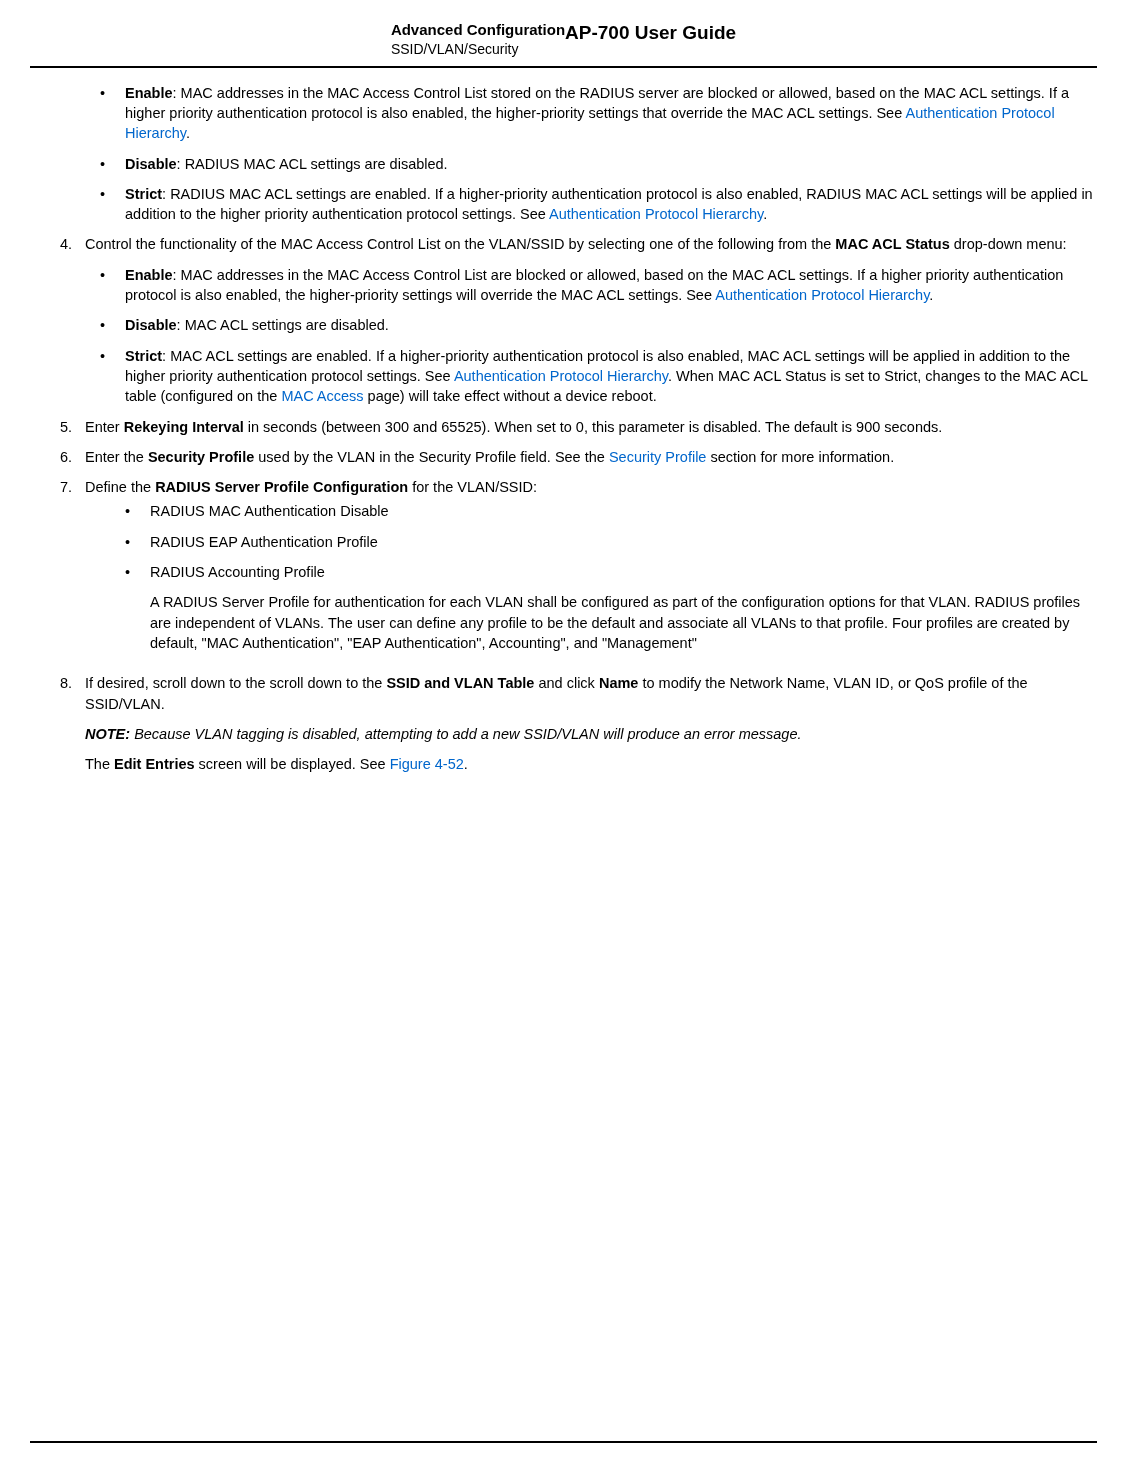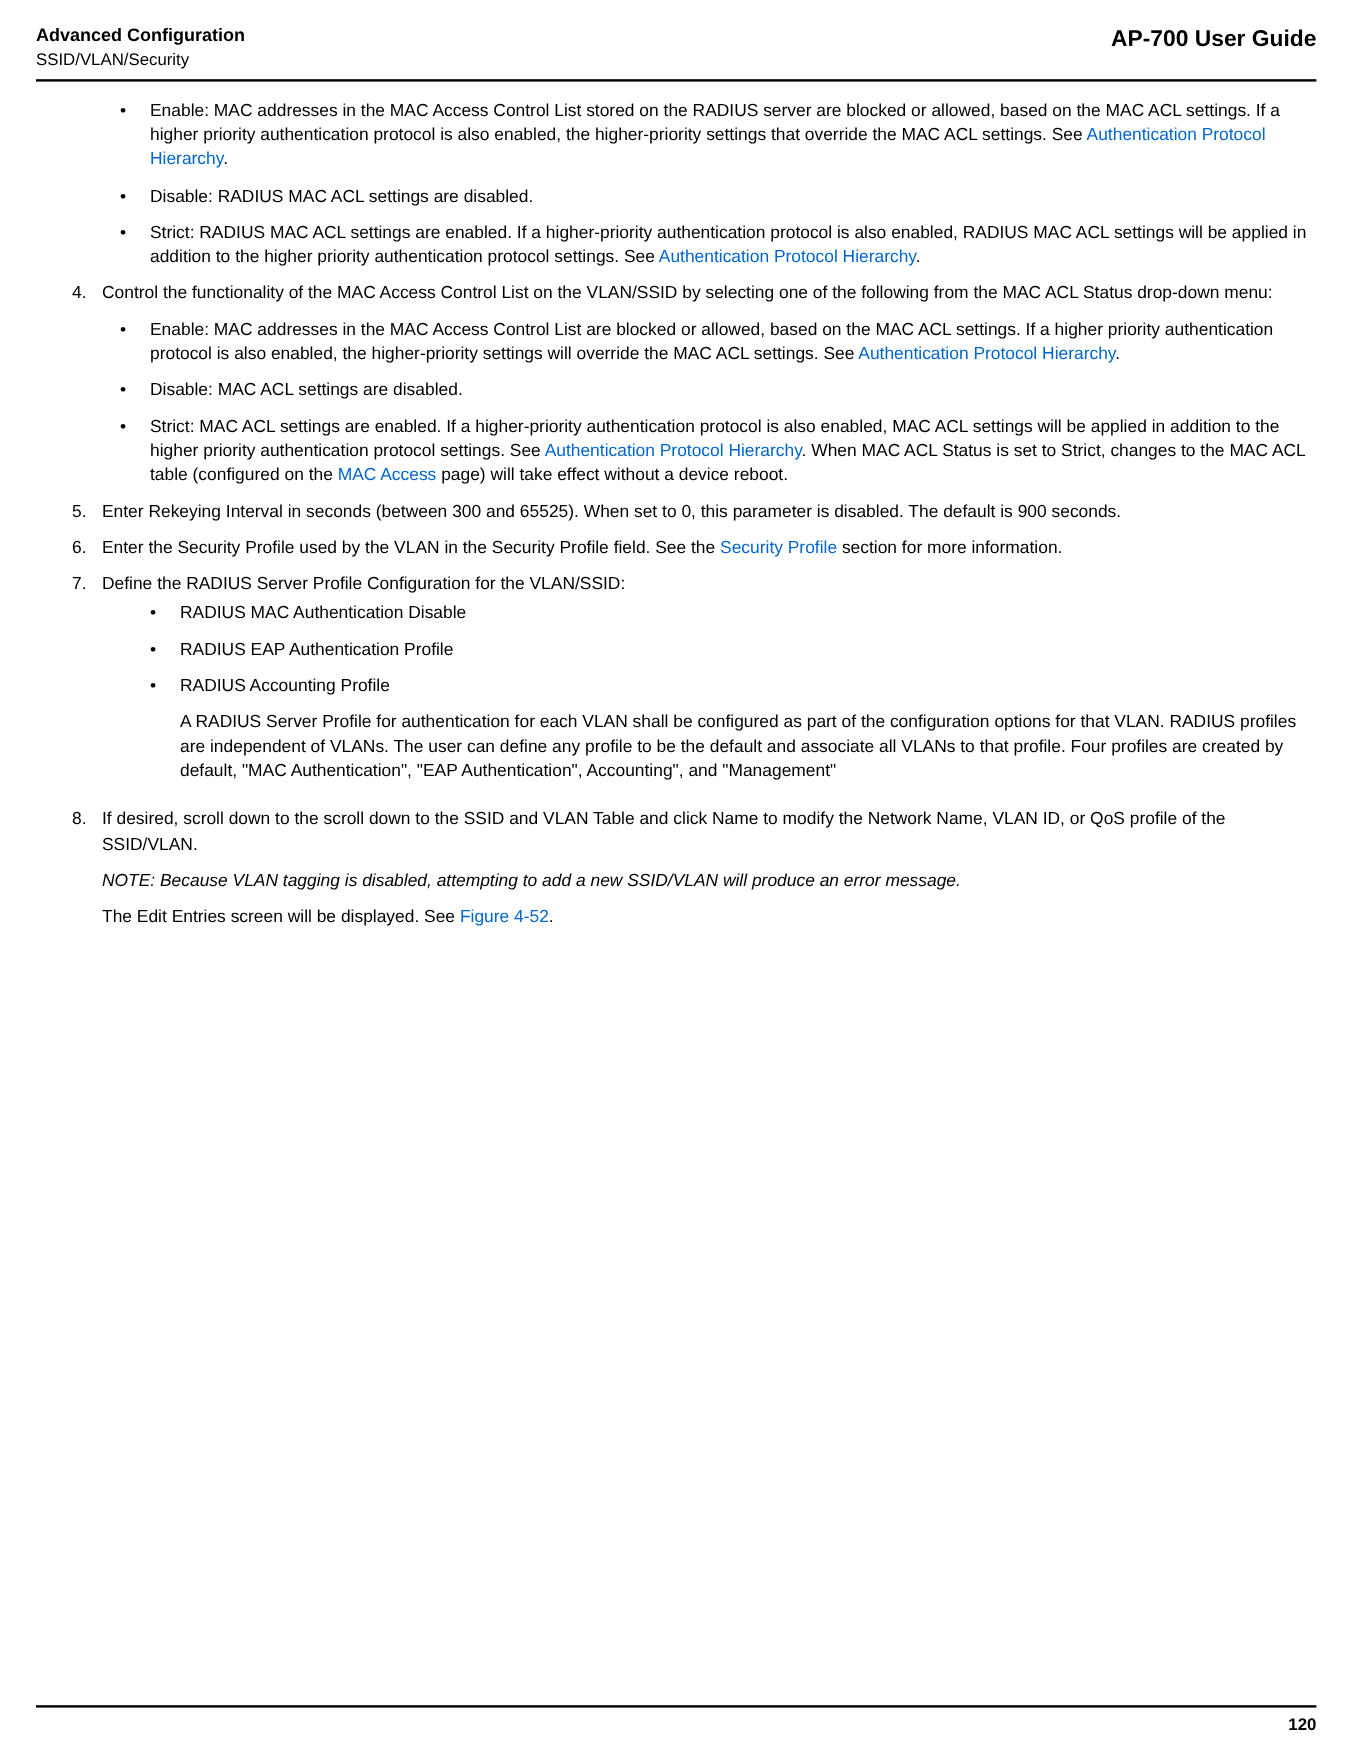--- a/index.html
+++ b/index.html
@@ -6,21 +6,21 @@
       font-family: Arial, Helvetica, sans-serif;
       margin: 0;
       padding: 20px 30px;
       color: #000;
       font-size: 14.5px;
       line-height: 1.4;
       width: 1067px;
     }
     .header {
       display: flex;
-      justify-content: space-between;
+      justify-content: center;
       align-items: flex-start;
       padding-bottom: 8px;
     }
     .header-left {
       font-weight: bold;
       font-size: 15px;
       line-height: 1.3;
     }
     .header-left-sub {
       font-weight: normal;
@@ -62,21 +62,21 @@
       margin: 4px 0 10px 40px;
     }
     .sub-bullet-marker {
       width: 25px;
       flex-shrink: 0;
     }
     .sub-bullet-content {
       flex: 1;
     }
     .bold {
-      font-weight: normal;
+      font-weight: bold;
     }
     .italic {
       font-style: italic;
       text-align: right;
     }
     .link {
       color: #0066cc;
     }
     .note-text {
       margin-left: 55px;
@@ -207,14 +207,13 @@
 <div class="note-text">
   <span class="bold italic">NOTE:</span><span class="italic"> Because VLAN tagging is disabled, attempting to add a new SSID/VLAN will produce an error message.</span>
 </div>
 
 <div class="note-text">
   <span>The </span><span class="bold">Edit Entries</span><span> screen will be displayed. See </span><span class="link">Figure 4-52</span><span>.</span>
 </div>
 
 <div class="footer">
   <hr class="footer-line">
-  <div class="page-number">120</div>
 </div>
 
 </body></html>

